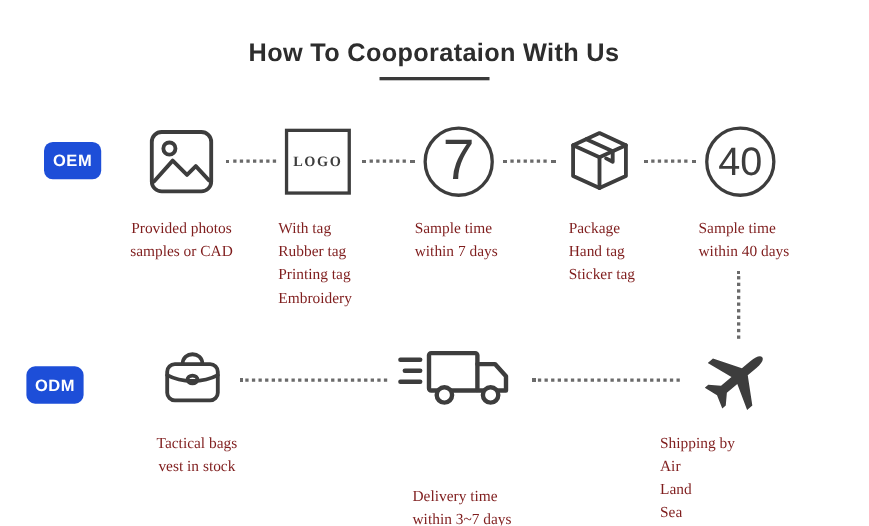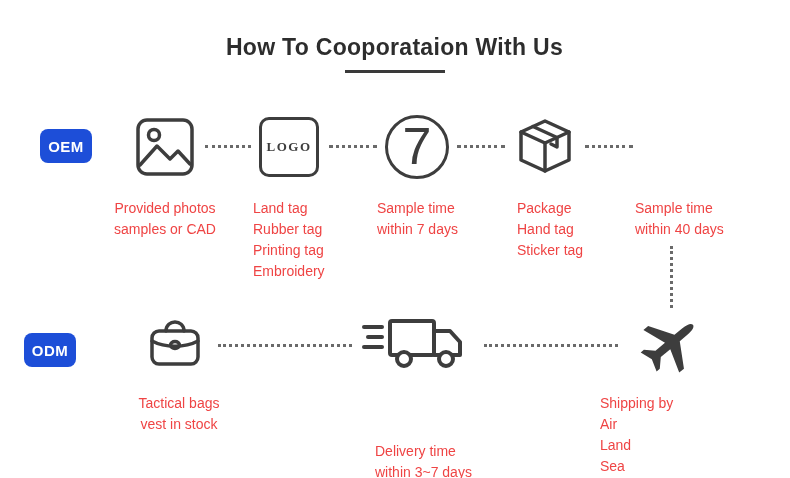--- a/index.html
+++ b/index.html
@@ -13,36 +13,36 @@
   .badge{position:absolute;background:#1d4ed8;color:#fff;font-weight:bold;font-size:15px;
          width:52px;height:34px;border-radius:8px;display:flex;align-items:center;justify-content:center;
          letter-spacing:0.5px;}
   .badge.oem{left:40px;top:129px;}
   .badge.odm{left:24px;top:333px;}
 
   .icon{position:absolute;}
   .icon svg{display:block;width:100%;height:100%;}
 
   .i-photo{left:133px;top:115px;width:64px;height:64px;}
-  .i-logo{left:259px;top:117px;width:60px;height:60px;border:3px solid #3d3d3d;border-radius:10px;
+  .i-logo{left:259px;top:117px;width:60px;height:60px;border:3px solid #3d3d3d;border-radius:0;
           box-sizing:border-box;display:flex;align-items:center;justify-content:center;}
   .i-logo span{font-family:"Liberation Serif", serif;font-size:13px;font-weight:bold;
                letter-spacing:1.5px;color:#3d3d3d;}
   .i-circle{box-sizing:border-box;border:3px solid #3d3d3d;border-radius:50%;
             display:flex;align-items:center;justify-content:center;color:#3d3d3d;}
   .i-c7{left:385px;top:115px;width:64px;height:64px;}
   .i-c7 span{font-size:52px;line-height:1;margin-top:-3px;}
   .i-c40{left:641px;top:115px;width:64px;height:64px;}
   .i-c40 span{font-size:36px;line-height:1;}
   .i-package{left:513px;top:115px;width:64px;height:64px;}
   .i-bag{left:143px;top:310px;width:64px;height:64px;}
   .i-truck{left:360px;top:311px;width:112px;height:64px;}
   .i-plane{left:626px;top:311px;width:88px;height:66px;}
 
-  .txt{position:absolute;font-size:14px;line-height:21px;color:#ef4444;}
+  .txt{position:absolute;font-size:14px;line-height:21px;color:#7f1d1d;font-family:Liberation Serif, serif;}
   .txt div{white-space:nowrap;}
   .t1{left:105px;top:198px;width:120px;text-align:center;}
   .t2{left:253px;top:198px;text-align:left;}
   .t3{left:377px;top:198px;text-align:left;}
   .t4{left:517px;top:198px;text-align:left;}
   .t5{left:635px;top:198px;text-align:left;}
   .t6{left:119px;top:393px;width:120px;text-align:center;}
   .t7{left:375px;top:393px;text-align:left;margin-top:48px;}
   .t8{left:600px;top:393px;text-align:left;}
 
@@ -83,33 +83,36 @@
 
   <div class="icon i-package">
     <svg viewBox="0 0 64 64" fill="none" stroke="#3d3d3d" stroke-width="3.5" stroke-linecap="round" stroke-linejoin="round">
       <path d="M8 17 L32 6 L56 17 L56 45 L32 56 L8 45 Z"></path>
       <path d="M8 17 L32 28 L56 17"></path>
       <path d="M32 28 V56"></path>
       <path d="M20 11.5 L44 22.5 V32 L38 29"></path>
     </svg>
   </div>
 
+  <div class="icon i-circle i-c40">
+    <span>40</span>
+  </div>
 
   <div class="dot-h dh1"></div>
   <div class="dot-h dh2"></div>
   <div class="dot-h dh3"></div>
   <div class="dot-h dh4"></div>
   <div class="dot-v"></div>
 
   <div class="txt t1">
     <div>Provided photos</div>
     <div>samples or CAD</div>
   </div>
   <div class="txt t2">
-    <div>Land tag</div>
+    <div>With tag</div>
     <div>Rubber tag</div>
     <div>Printing tag</div>
     <div>Embroidery</div>
   </div>
   <div class="txt t3">
     <div>Sample time</div>
     <div>within 7 days</div>
   </div>
   <div class="txt t4">
     <div>Package</div>

